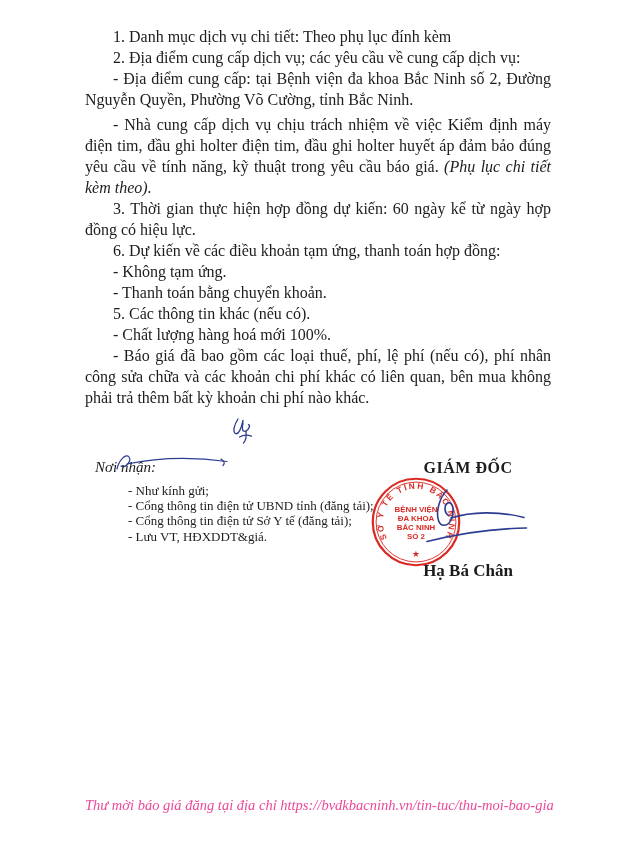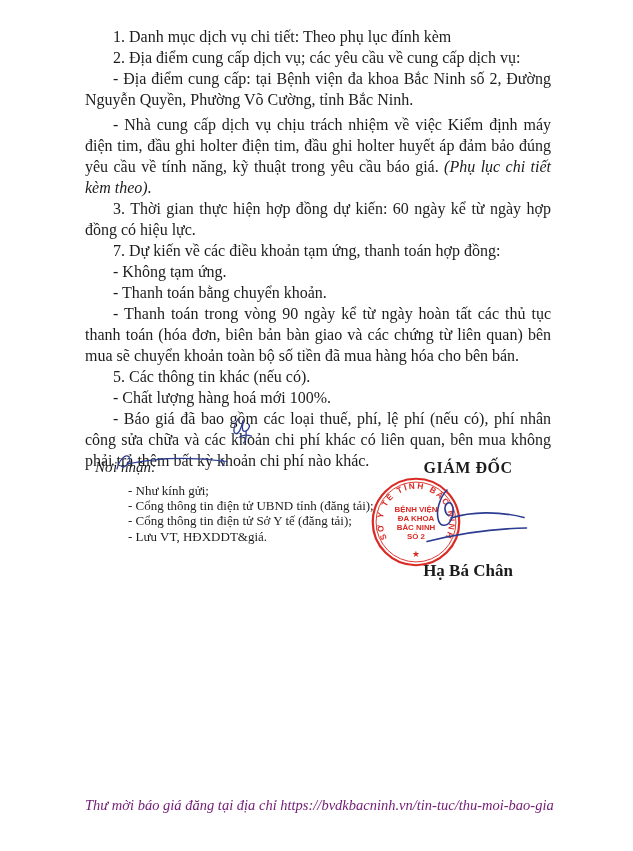--- a/index.html
+++ b/index.html
@@ -36,36 +36,35 @@
   .signer-title { font-weight: bold; font-size: 16px; letter-spacing: 0.5px; }
   .signer-name  { font-weight: bold; font-size: 17px; margin-top: 84px; text-align: center; }
 
   .stamp-svg      { position: absolute; left: 370px; top: 476px; z-index: 1; }
   .director-sig   { position: absolute; left: 413px; top: 478px; z-index: 2; }
   .noinhan-sig    { position: absolute; left: 105px; top: 448px; z-index: 2; }
   .para-initials  { position: absolute; left: 226px; top: 412px; z-index: 2; }
 
   .footer-note {
     position: absolute; left: 85px; top: 797px;
-    font-style: italic; font-size: 14.5px; color: #701a75;
+    font-style: italic; font-size: 14.5px; color: #ec4899;
   }
 </style>
 </head>
 <body>
 
 <div class="doc-body">
   <p>1. Danh mục dịch vụ chi tiết: Theo phụ lục đính kèm</p>
   <p>2. Địa điểm cung cấp dịch vụ; các yêu cầu về cung cấp dịch vụ:</p>
   <p>- Địa điểm cung cấp: tại Bệnh viện đa khoa Bắc Ninh số 2, Đường Nguyễn Quyền, Phường Võ Cường, tỉnh Bắc Ninh.</p>
   <p class="gap-before"><span>- Nhà cung cấp dịch vụ chịu trách nhiệm về việc Kiểm định máy điện tim, đầu ghi holter điện tim, đầu ghi holter huyết áp đảm bảo đúng yêu cầu về tính năng, kỹ thuật trong yêu cầu báo giá. </span><em>(Phụ lục chi tiết kèm theo).</em></p>
   <p>3. Thời gian thực hiện hợp đồng dự kiến: 60 ngày kể từ ngày hợp đồng có hiệu lực.</p>
-  <p>7. Dự kiến về các điều khoản tạm ứng, thanh toán hợp đồng:</p>
+  <p>6. Dự kiến về các điều khoản tạm ứng, thanh toán hợp đồng:</p>
   <p>- Không tạm ứng.</p>
   <p>- Thanh toán bằng chuyển khoản.</p>
-  <p>- Thanh toán trong vòng 90 ngày kể từ ngày hoàn tất các thủ tục thanh toán (hóa đơn, biên bản bàn giao và các chứng từ liên quan) bên mua sẽ chuyển khoản toàn bộ số tiền đã mua hàng hóa cho bên bán.</p>
   <p>5. Các thông tin khác (nếu có).</p>
   <p>- Chất lượng hàng hoá mới 100%.</p>
   <p>- Báo giá đã bao gồm các loại thuế, phí, lệ phí (nếu có), phí nhân công sửa chữa và các khoản chi phí khác có liên quan, bên mua không phải trả thêm bất kỳ khoản chi phí nào khác.</p>
 </div>
 
 <svg class="para-initials" width="34" height="34" viewBox="226 412 34 34">
   <g fill="none" stroke-linecap="round" stroke-width="1.3" stroke="#2c3c90">
     <path d="M 238 419 C 234 425 232.5 432 235.5 433.5 C 238.5 435 241.5 428 243 420.5"></path>
     <path d="M 243 423 C 241.5 429 242.5 432.5 246 431 C 249 429.5 250.5 425.5 248.5 424.5"></path>
     <path d="M 246 431 C 246.5 436 245.5 441 243.5 443"></path>

